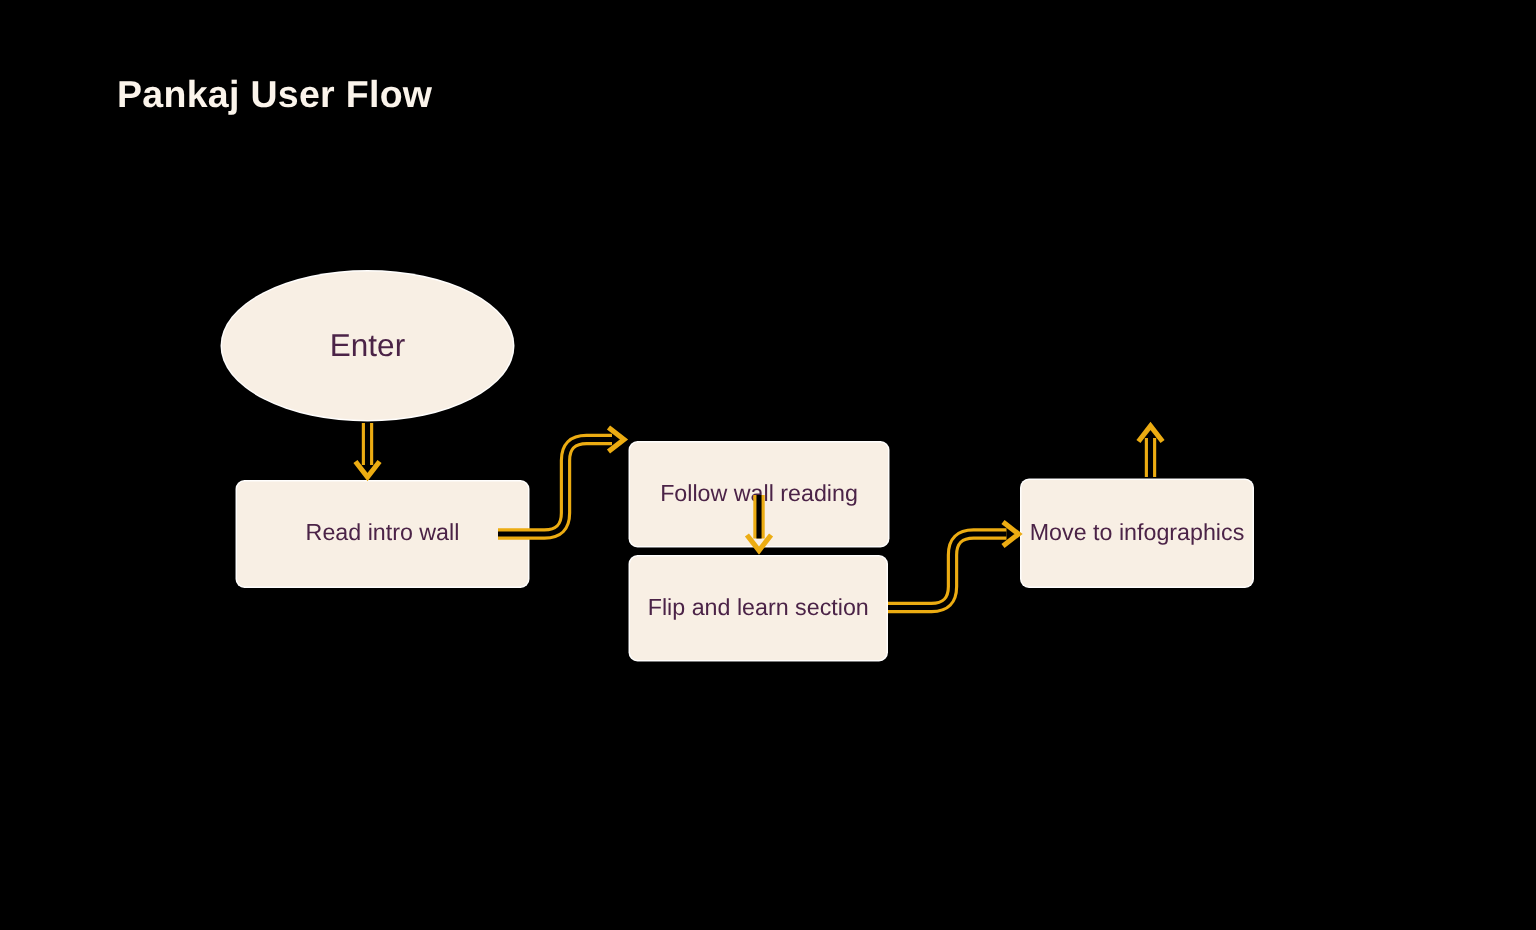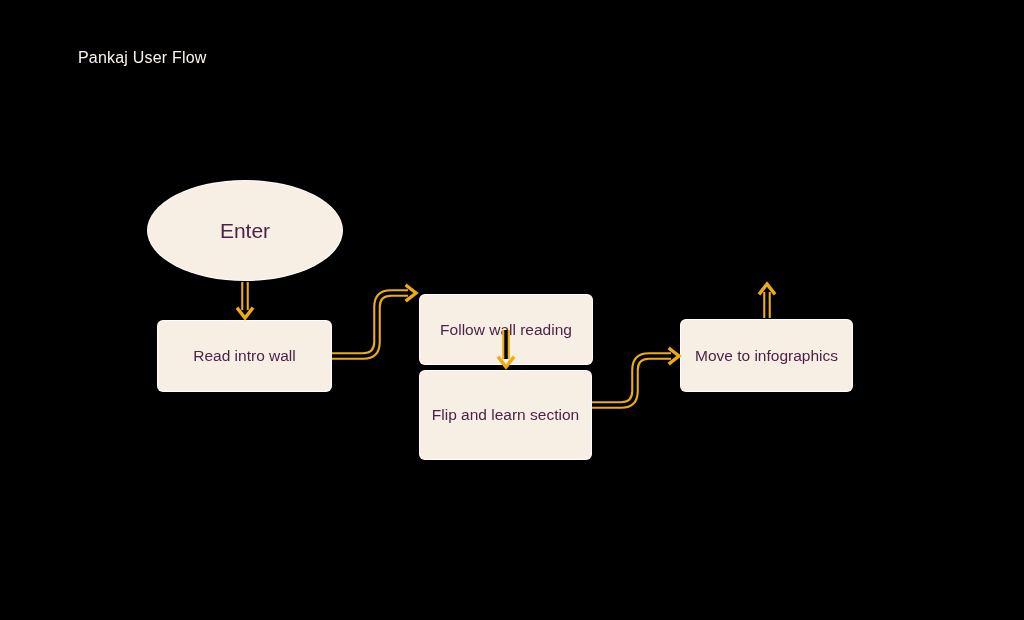--- a/index.html
+++ b/index.html
@@ -12,22 +12,22 @@
     width: 1024px;
     height: 620px;
     background: #000000;
     overflow: hidden;
     font-family: "Liberation Sans", sans-serif;
   }
   .title {
     position: absolute;
     left: 78px;
     top: 49px;
-    font-size: 16px;
-    font-weight: 400;
+    font-size: 25px;
+    font-weight: 700;
     letter-spacing: 0.2px;
     color: #FBF4EB;
   }
   .node {
     position: absolute;
     background: #F8EFE4;
     border: 1px solid rgba(255, 255, 255, 0.9);
     color: #4B2347;
     display: flex;
     align-items: center;
@@ -51,24 +51,24 @@
     height: 620px;
     pointer-events: none;
   }
   .tube-outer { stroke: #ECAC12; stroke-width: 7.6; fill: none; }
   .tube-core  { stroke: #000000; stroke-width: 3.4; fill: none; }
   .head       { stroke: #ECAC12; stroke-width: 3.4; fill: none; stroke-linecap: square; stroke-linejoin: miter; }
 
   
   #node-enter            { left: 147px; top: 180px; width: 196px; height: 101px; }
   #node-exit             { left: 669px; top: 179px; width: 197px; height: 102px; }
-  #node-read-intro       { left: 157px; top: 320px; width: 175px; height: 72px; }
+  #node-read-intro       { left: 157px; top: 320px; width: 196px; height: 72px; }
   #node-follow-wall      { left: 419px; top: 258px; width: 174px; height: 71px; margin-top: 36px; }
-  #node-flip-learn       { left: 419px; top: 370px; width: 173px; height: 90px; }
-  #node-move-infographics{ left: 680px; top: 319px; width: 173px; height: 73px; }
+  #node-flip-learn       { left: 419px; top: 370px; width: 173px; height: 71px; }
+  #node-move-infographics{ left: 680px; top: 319px; width: 156px; height: 73px; }
 </style>
 </head>
 <body>
 
 <div class="canvas">
 
   <div class="title">Pankaj User Flow</div>
 
   <div class="node ellipse" id="node-enter">
     <span>Enter</span>

